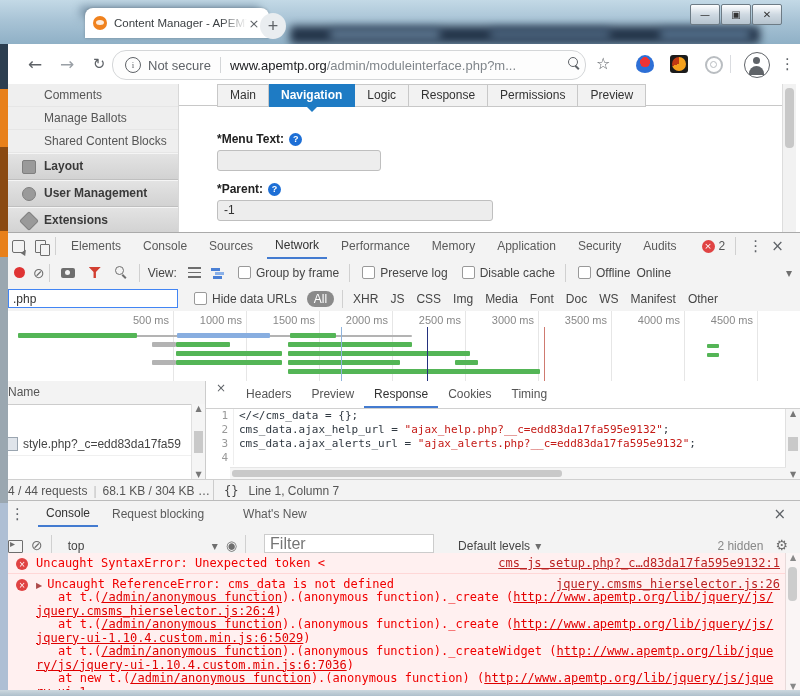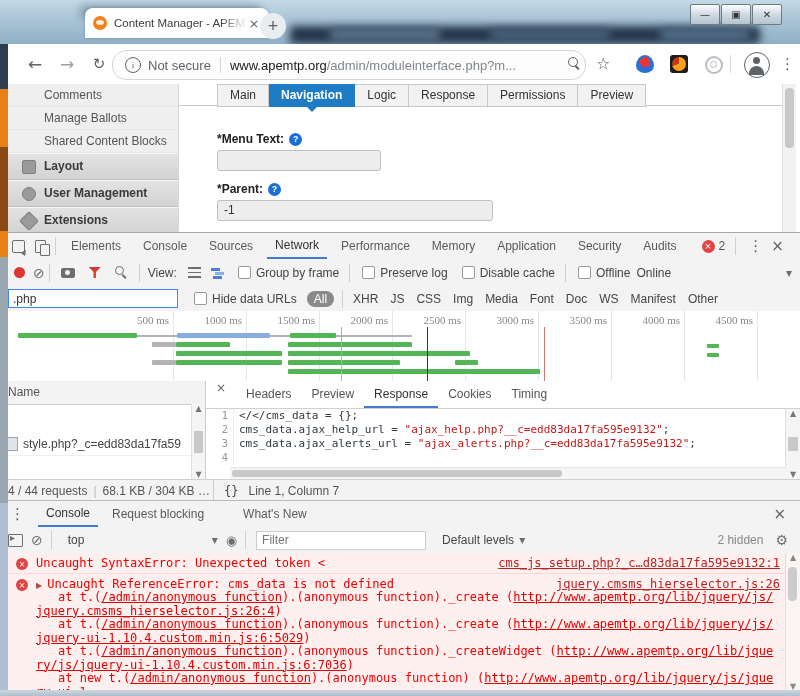--- a/index.html
+++ b/index.html
@@ -122,21 +122,21 @@
   .g-down::before{content:"▾";font-family:"DejaVu Sans",sans-serif;color:#6e6e6e;}
   .spacer{flex:1;}
 
   .net-filterbar{position:absolute;left:0;top:53px;width:100%;height:25px;background:#f3f3f3;border-bottom:1px solid #d0d0d0;
                  display:flex;align-items:center;padding-left:8px;color:#454545;}
   .filter-input{width:160px;height:17px;border:1px solid #4285f4;background:#fff;font-size:12px;padding:0 4px;
                 font-family:"Liberation Sans",sans-serif;color:#333;outline:none;}
   .pill{background:#8a8a8a;color:#fff;border-radius:9px;padding:1px 7px;margin:0 4px;}
   .ftype{margin:0 6px;}
 
-  .overview{position:absolute;left:0;top:78px;width:100%;height:70px;background:#fff;border-bottom:1px solid #ccc;overflow:hidden;font-family:Liberation Serif, serif;}
+  .overview{position:absolute;left:0;top:78px;width:100%;height:70px;background:#fff;border-bottom:1px solid #ccc;overflow:hidden;}
   .tick-label{position:absolute;top:3px;width:56px;text-align:right;font-size:11px;color:#888;}
   .gridline{position:absolute;top:0;bottom:0;width:1px;background:#e6e6e6;}
   .wbar{position:absolute;border-radius:1px;}
   .evline{position:absolute;top:16px;bottom:0;width:1px;}
 
   .net-split{position:absolute;left:0;top:148px;width:100%;height:98px;}
   .req-list{position:absolute;left:0;top:0;width:205px;height:98px;border-right:1px solid #ccc;overflow:hidden;}
   .req-head{height:23px;line-height:23px;padding-left:8px;border-bottom:1px solid #ccc;background:#f3f3f3;color:#555;}
   .req-row{height:22px;display:flex;align-items:center;padding-left:6px;border-bottom:1px solid #f0f0f0;color:#444;white-space:nowrap;overflow:hidden;margin-top:28px;}
   .req-row.selected{background:#d6d6d6;}
@@ -167,27 +167,27 @@
               display:flex;align-items:center;color:#555;}
   .ns-left{width:205px;padding-left:8px;border-right:1px solid #ccc;height:100%;display:flex;align-items:center;white-space:nowrap;overflow:hidden;}
   .ns-div{margin:0 6px;color:#bbb;}
   .pretty{margin:0 10px;font-family:"DejaVu Sans Mono",monospace;color:#444;}
 
   
   .cons{left:0;top:500px;width:800px;height:190px;background:#fff;border-top:1px solid #bbb;}
   .cons-tabbar{position:absolute;left:0;top:0;width:100%;height:26px;background:#f3f3f3;border-bottom:1px solid #d0d0d0;
                display:flex;align-items:center;color:#5a5a5a;}
   .cons-toolbar{position:absolute;left:0;top:26px;width:100%;height:26px;background:#f3f3f3;border-bottom:1px solid #d0d0d0;
-                display:flex;align-items:center;color:#454545;}
+                display:flex;align-items:flex-end;color:#454545;}
   .panel-ic{width:13px;height:11px;border:1.6px solid #6e6e6e;border-radius:1px;margin:0 8px;position:relative;}
   .panel-ic::after{content:"▸";position:absolute;left:1px;top:-3px;font-size:10px;color:#6e6e6e;}
   .ctx-dd{display:flex;align-items:center;width:150px;justify-content:space-between;margin:0 8px;}
   .g-eye::before{content:"◉";font-family:"DejaVu Sans",sans-serif;font-size:13px;color:#6e6e6e;}
-  .cons-filter{width:158px;height:17px;border:1px solid #ccc;background:#fff;padding:0 5px;font-size:12px;
-               font-family:"Liberation Sans",sans-serif;outline:none;margin:0 2px;}
+  .cons-filter{width:158px;height:17px;border:1px solid #ccc;background:#fff;padding:0 5px;font-size:16px;
+               font-family:"Liberation Sans",sans-serif;outline:none;margin:0 10px;}
   .lev-dd{display:flex;align-items:center;margin-left:14px;}
   .hidden-count{color:#888;margin-right:12px;}
   .g-gear::before{content:"⚙";font-family:"DejaVu Sans",sans-serif;font-size:14px;color:#6e6e6e;}
 
   .cons-msgs{position:absolute;left:0;top:52px;width:100%;bottom:0;overflow:hidden;
              font-family:"DejaVu Sans Mono","Liberation Mono",monospace;font-size:12px;}
   .msg{background:#fff0f0;border-bottom:1px solid #ffd7d7;color:#f00000;position:relative;padding:3px 20px 3px 36px;}
   .msg-head{display:flex;align-items:flex-start;}
   .msg-text{flex:1;white-space:nowrap;overflow:hidden;}
   .msg-src{color:#bb2222;text-decoration:underline;white-space:nowrap;margin-left:12px;}

